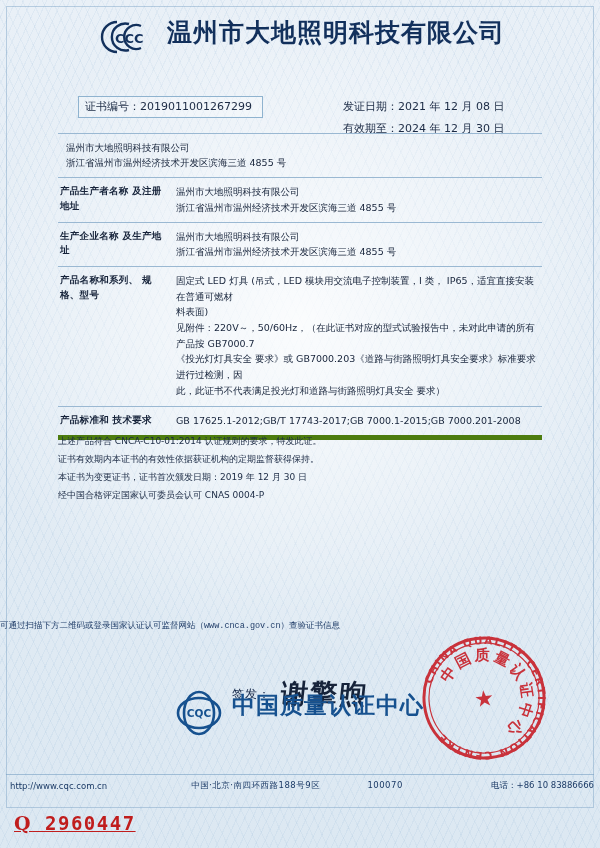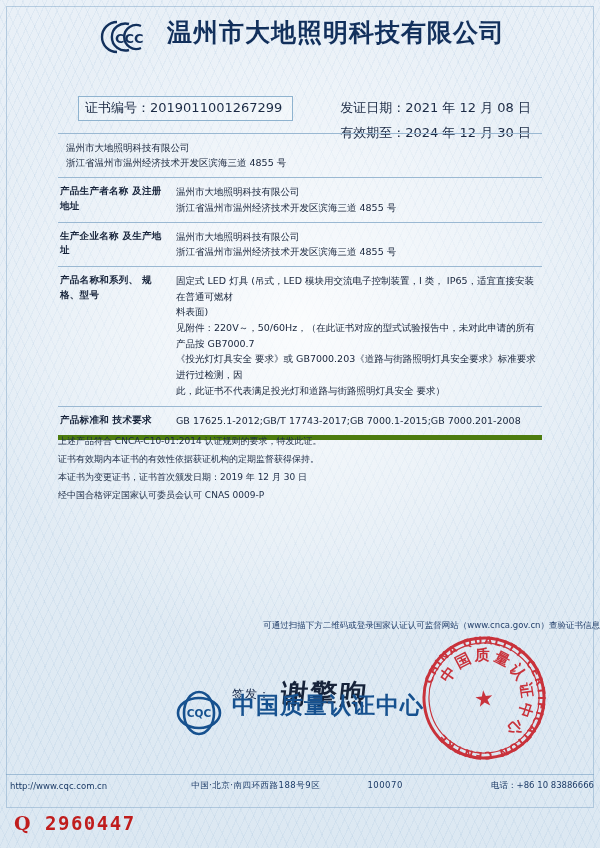--- a/index.html
+++ b/index.html
@@ -55,22 +55,22 @@
     font-size: 25px;
     font-weight: bold;
     color: #12305c;
     letter-spacing: 1px;
     white-space: nowrap;
   }
 
   
   .meta {
     position: absolute;
-    left: 78px; right: 69px; top: 96px;
-    font-size: 13px;
+    left: 78px; right: 82px; top: 96px;
+    font-size: 11px;
     color: #1b2a44;
   }
   .meta-row {
     display: flex;
     justify-content: space-between;
     align-items: baseline;
     margin-bottom: 3px;
   }
   .meta-left {
     min-width: 230px;
@@ -119,23 +119,24 @@
     font-size: 9px;
     color: #1b2a44;
     line-height: 2.0;
   }
   .notes .nline { display: block; }
 
   
   .scan-note {
     position: absolute;
     left: 0; right: 0; top: 620px;
-    text-align: right;
+    text-align: left;
     font-size: 8.5px;
     color: #24406b;
+    font-family: Liberation Mono, monospace;
   }
 
   
   .sign-row {
     position: absolute;
     left: 0; right: 0; top: 676px;
     display: flex;
     align-items: center;
     justify-content: center;
     gap: 10px;
@@ -200,20 +201,21 @@
 
   
   .serial {
     position: absolute;
     left: 14px; top: 812px;
     font-family: "DejaVu Sans Mono", monospace;
     font-size: 19px;
     font-weight: bold;
     color: #c01d1d;
     letter-spacing: 1.5px;
+    text-decoration: underline;
   }
   .serial .pre { font-family: "DejaVu Serif", serif; }
 </style>
 </head>
 <body>
 
 <div id="page">
   <div class="sheet-border"></div>
 
   <div class="header">
@@ -302,21 +304,21 @@
       <div class="tvalue">
         <span class="line">GB 17625.1-2012;GB/T 17743-2017;GB 7000.1-2015;GB 7000.201-2008</span>
       </div>
     </div>
   </div>
 
   <div class="notes">
     <span class="nline">上述产品符合 CNCA-C10-01:2014 认证规则的要求，特发此证。</span>
     <span class="nline">证书有效期内本证书的有效性依据获证机构的定期监督获得保持。</span>
     <span class="nline">本证书为变更证书，证书首次颁发日期：2019 年 12 月 30 日</span>
-    <span class="nline">经中国合格评定国家认可委员会认可 CNAS 0009-P</span>
+    <span class="nline">经中国合格评定国家认可委员会认可 CNAS 0004-P</span>
   </div>
 
   <div class="scan-note">可通过扫描下方二维码或登录国家认证认可监督网站（www.cnca.gov.cn）查验证书信息</div>
 
   <div class="sign-row">
     <div class="sign-label">签发：</div>
     <div class="sign-script">谢擎煦</div>
   </div>
 
   <div class="cqc-row">

